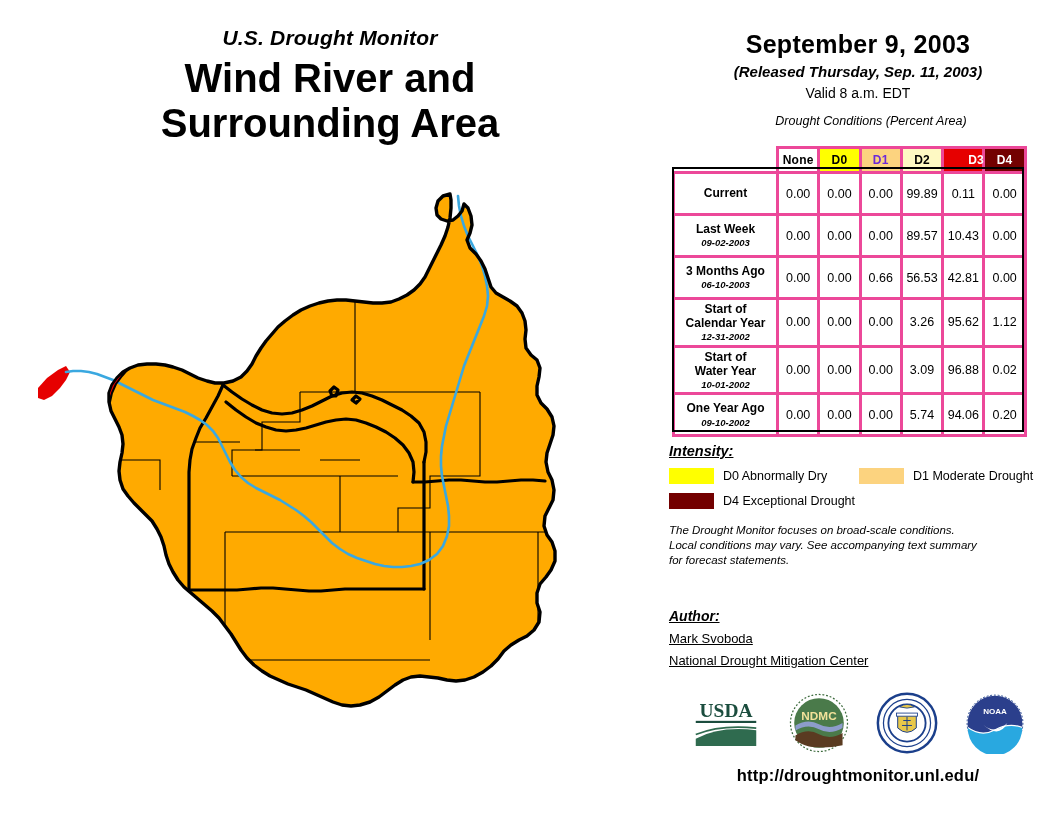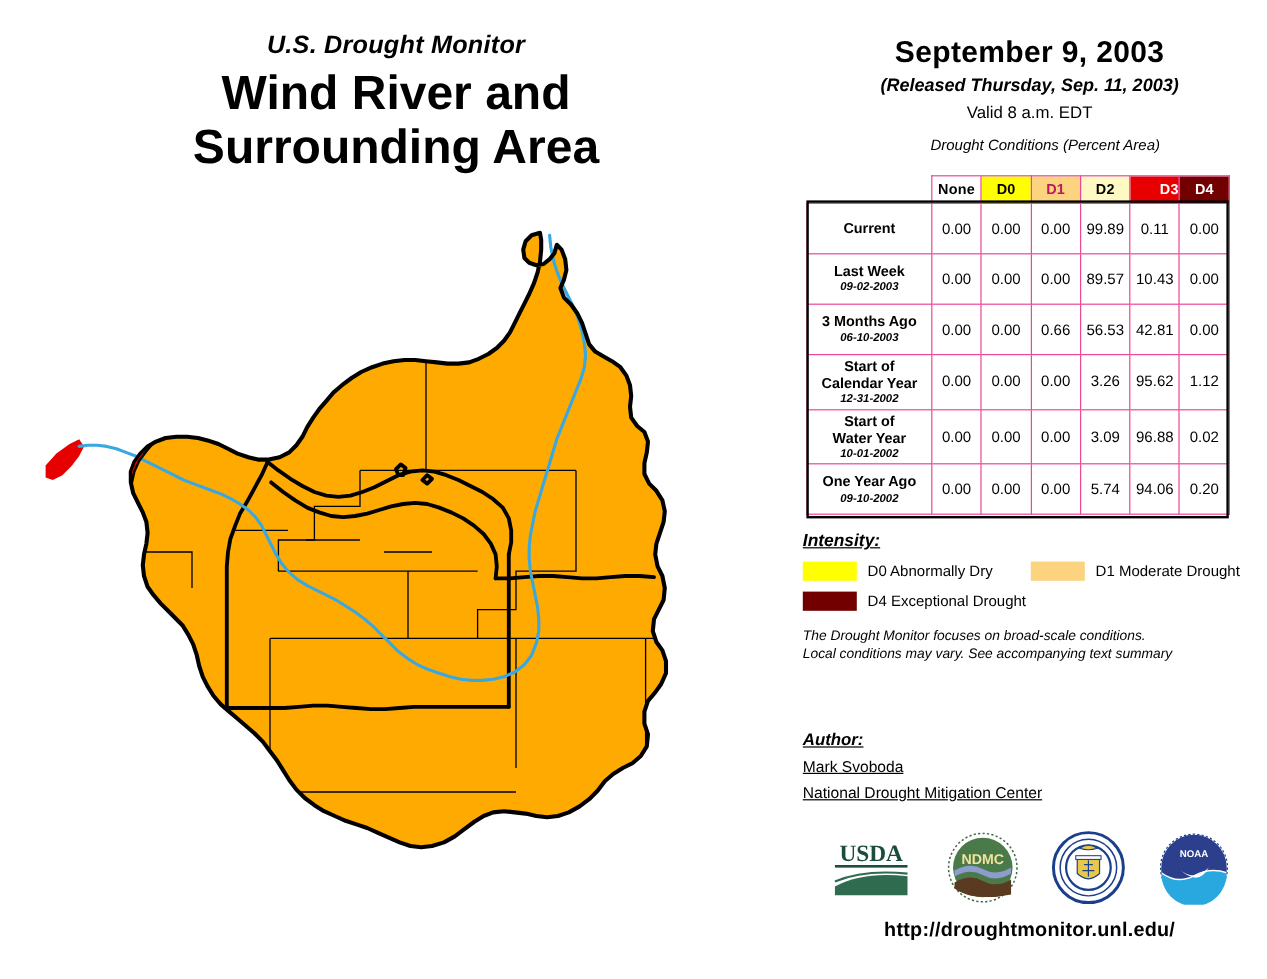--- a/index.html
+++ b/index.html
@@ -81,40 +81,40 @@
     top: 146px;
     width: 352px;
   }
   table#dm-table {
     border-collapse: collapse;
     table-layout: fixed;
     width: 100%;
     font-size: 11.5px;
   }
   table#dm-table td, table#dm-table th {
-    border: 1px solid #ec4899;
+    border: 3px solid #ec4899;
     padding: 0;
     text-align: center;
     vertical-align: middle;
   }
   #dm-table col.c-label { width: 104px; }
   #dm-table col.c-val { width: 41.3px; }
 
   #dm-table thead th {
     height: 22px;
     font-size: 12px;
     font-weight: bold;
     letter-spacing: 0.2px;
   }
   #dm-table thead th.blank-head {
     border: none;
   }
   #dm-table thead th.h-none { background:#ffffff; color:#000; }
   #dm-table thead th.h-d0 { background:#ffff00; color:#000; }
-  #dm-table thead th.h-d1 { background:#fcd37f; color:#be185d; }
+  #dm-table thead th.h-d1 { background:#fcd37f; color:#6d28d9; }
   #dm-table thead th.h-d2 { background:#fef9c3; color:#000; }
   #dm-table thead th.h-d3 { background:#e60000; color:#ffffff;padding-left:24px; }
   #dm-table thead th.h-d4 { background:#730000; color:#ffffff; }
 
   #dm-table tbody tr { height: 42px; }
   #dm-table td.row-label {
     font-weight: bold;
     font-size: 12px;
     line-height: 1.18;
     padding: 2px 4px;
@@ -766,20 +766,21 @@
       </div>
       <div class="legend-item">
         <div class="legend-swatch" style="background:#730000"></div>
         <div class="legend-text">D4 Exceptional Drought</div>
       </div>
       <div></div>
     </div>
     <div id="disclaimer">
       <span>The Drought Monitor focuses on broad-scale conditions.</span>
       <span>Local conditions may vary. See accompanying text summary</span>
+      <span>for forecast statements.</span>
     </div>
   </div>
 
   <div id="author-block">
     <div id="author-title">Author:</div>
     <div class="author-line">Mark Svoboda</div>
     <div class="author-line">National Drought Mitigation Center</div>
   </div>
 
   <div id="logo-row">

